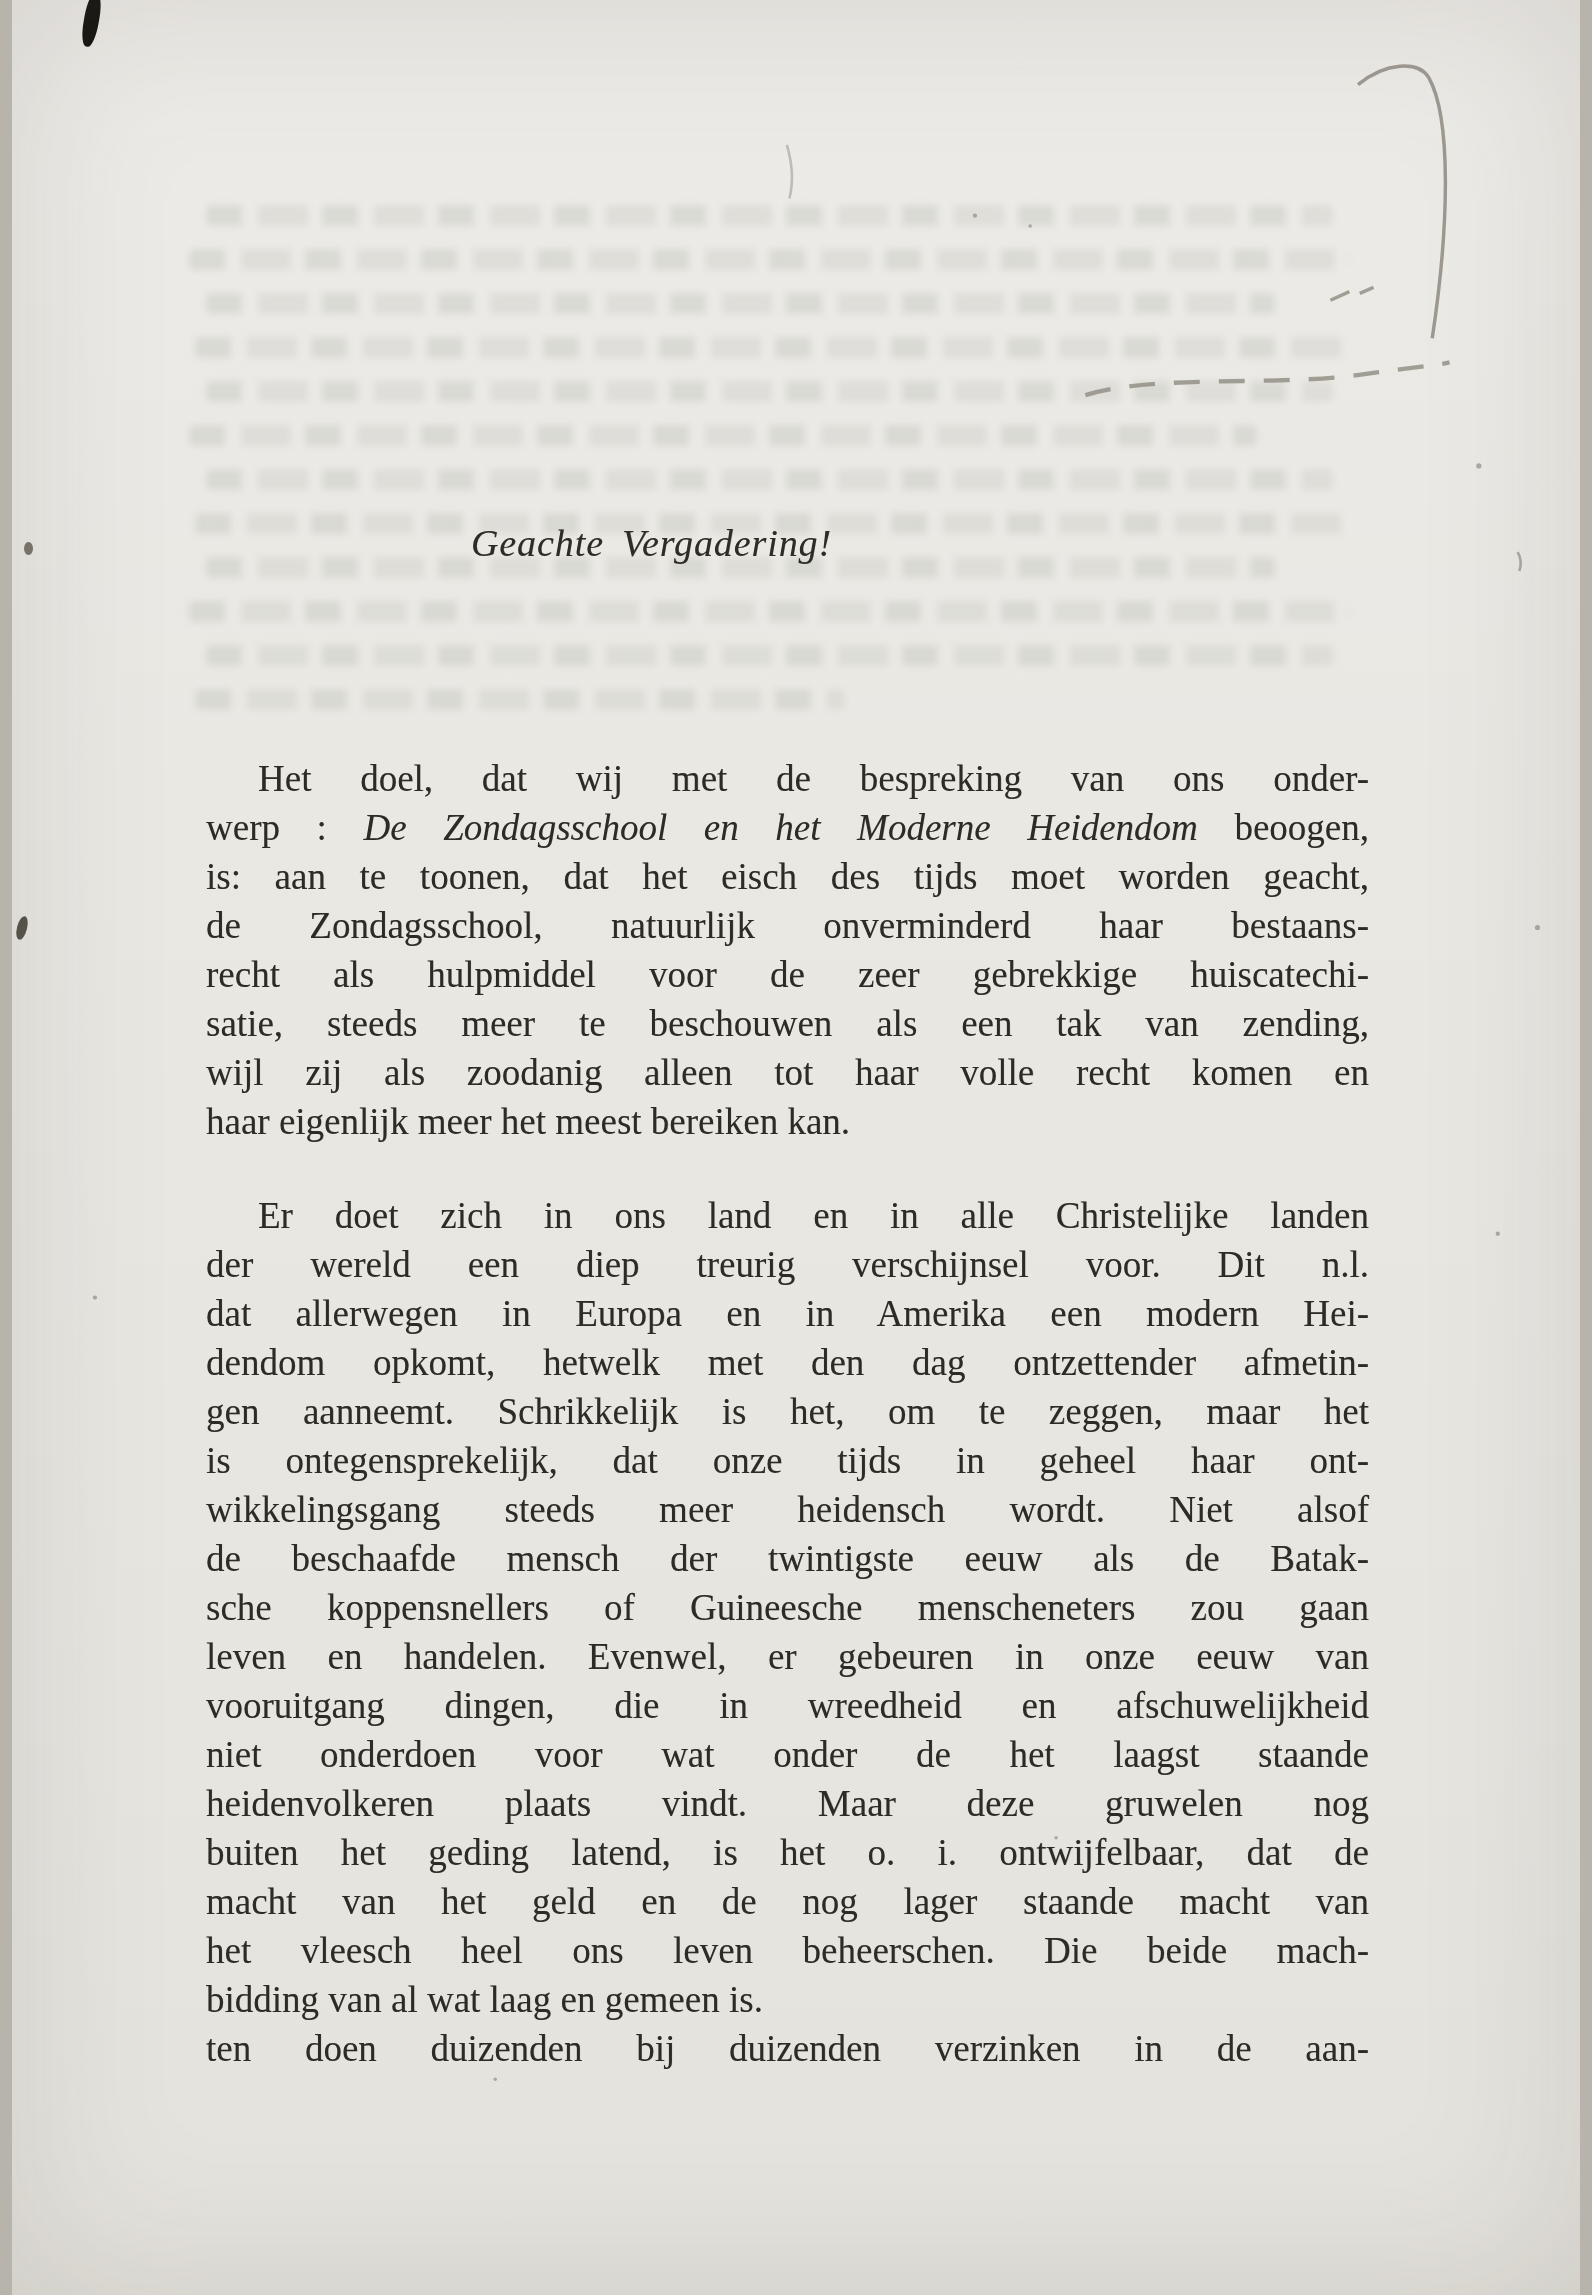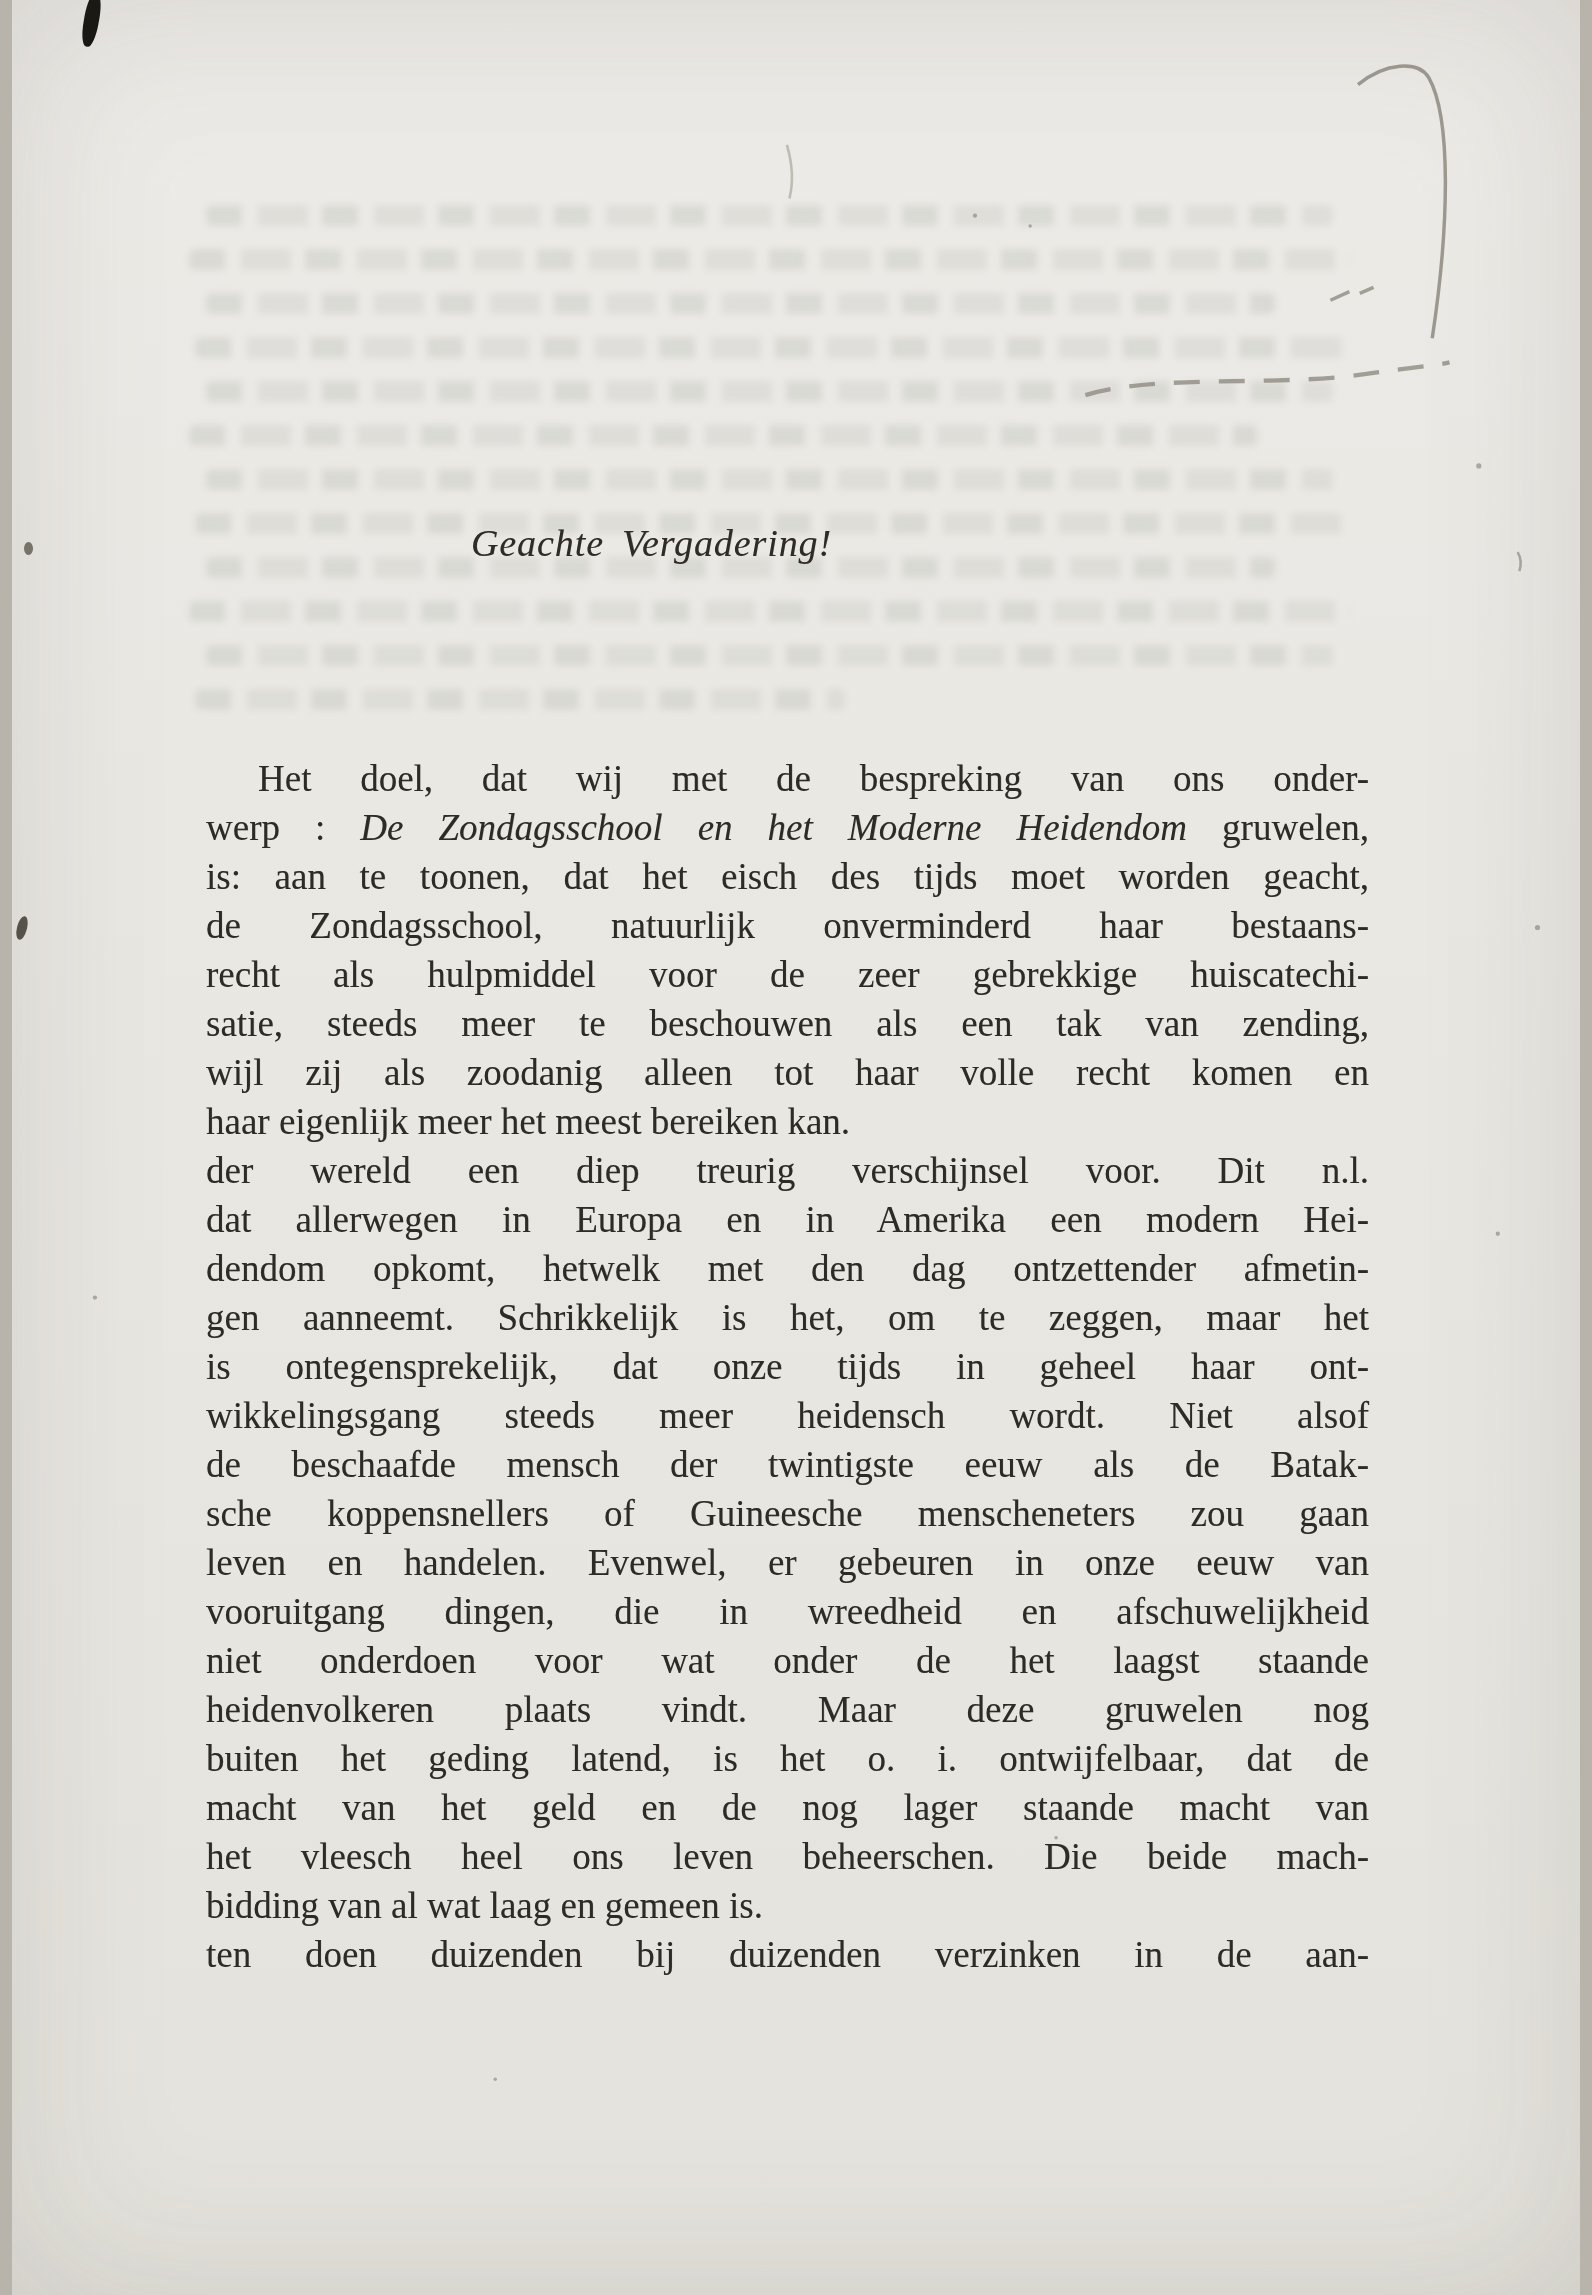--- a/index.html
+++ b/index.html
@@ -133,30 +133,31 @@
   <div class="mark mark-a"></div>
   <div class="mark mark-b"></div>
   <div class="mark mark-c"></div>
 
   <div class="salutation">Geachte Vergadering!</div>
 
   <div class="body-text">
 
     <p class="para">
       <span class="tline first">Het doel, dat wij met de bespreking van ons onder-</span>
-      <span class="tline"><span>werp : </span><i>De Zondagsschool en het Moderne Heidendom</i><span> gruwelen,</span></span>
+      <span class="tline"><span>werp : </span><i>De Zondagsschool en het Moderne Heidendom</i><span> beoogen,</span></span>
       <span class="tline">is: aan te toonen, dat het eisch des tijds moet worden geacht,</span>
       <span class="tline">de Zondagsschool, natuurlijk onverminderd haar bestaans-</span>
       <span class="tline">recht als hulpmiddel voor de zeer gebrekkige huiscatechi-</span>
       <span class="tline">satie, steeds meer te beschouwen als een tak van zending,</span>
       <span class="tline">wijl zij als zoodanig alleen tot haar volle recht komen en</span>
       <span class="tline last">haar eigenlijk meer het meest bereiken kan.</span>
     </p>
 
     <p class="para">
+      <span class="tline first">Er doet zich in ons land en in alle Christelijke landen</span>
       <span class="tline">der wereld een diep treurig verschijnsel voor.  Dit n.l.</span>
       <span class="tline">dat allerwegen in Europa en in Amerika een modern Hei-</span>
       <span class="tline">dendom opkomt, hetwelk met den dag ontzettender afmetin-</span>
       <span class="tline">gen aanneemt.  Schrikkelijk is het, om te zeggen, maar het</span>
       <span class="tline">is ontegensprekelijk, dat onze tijds in geheel haar ont-</span>
       <span class="tline">wikkelingsgang steeds meer heidensch wordt.  Niet alsof</span>
       <span class="tline">de beschaafde mensch der twintigste eeuw als de Batak-</span>
       <span class="tline">sche koppensnellers of Guineesche menscheneters zou gaan</span>
       <span class="tline">leven en handelen.  Evenwel, er gebeuren in onze eeuw van</span>
       <span class="tline">vooruitgang dingen, die in wreedheid en afschuwelijkheid</span>

